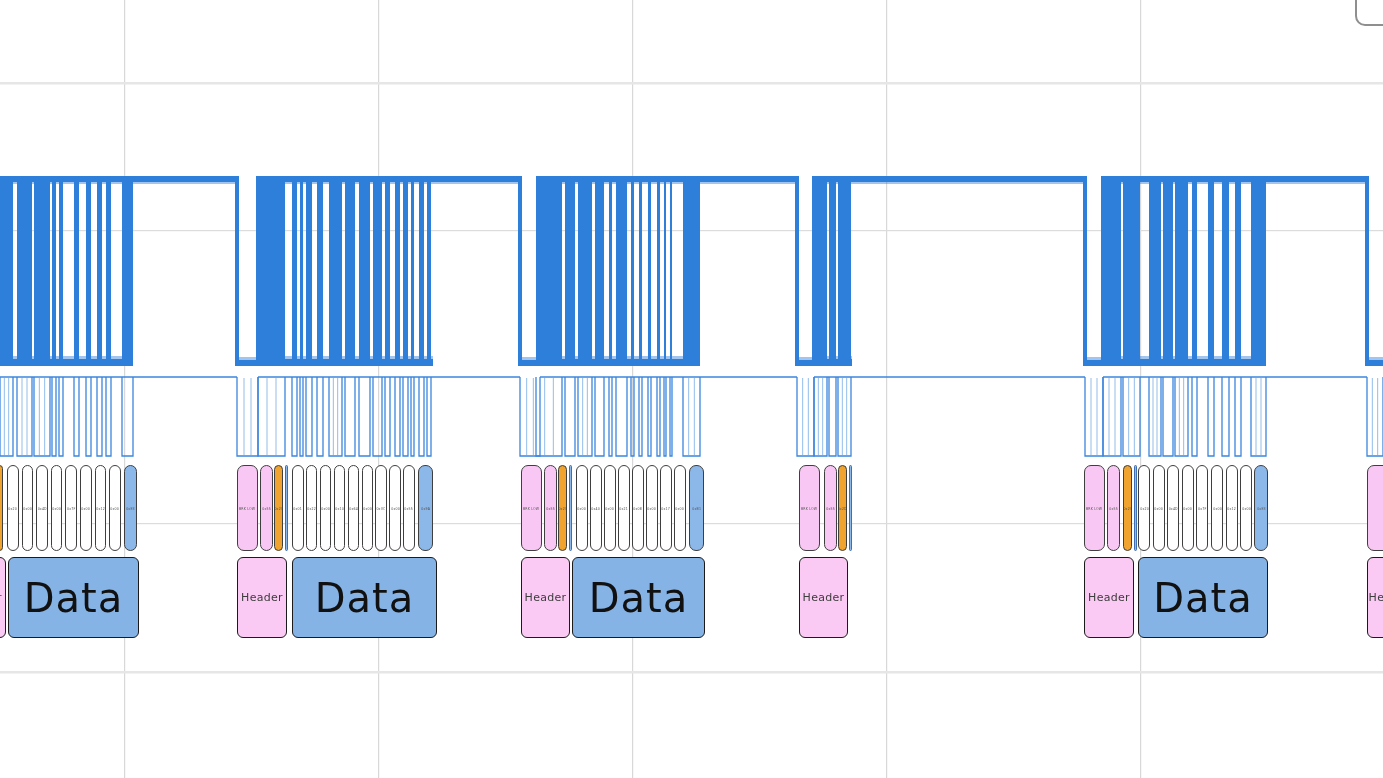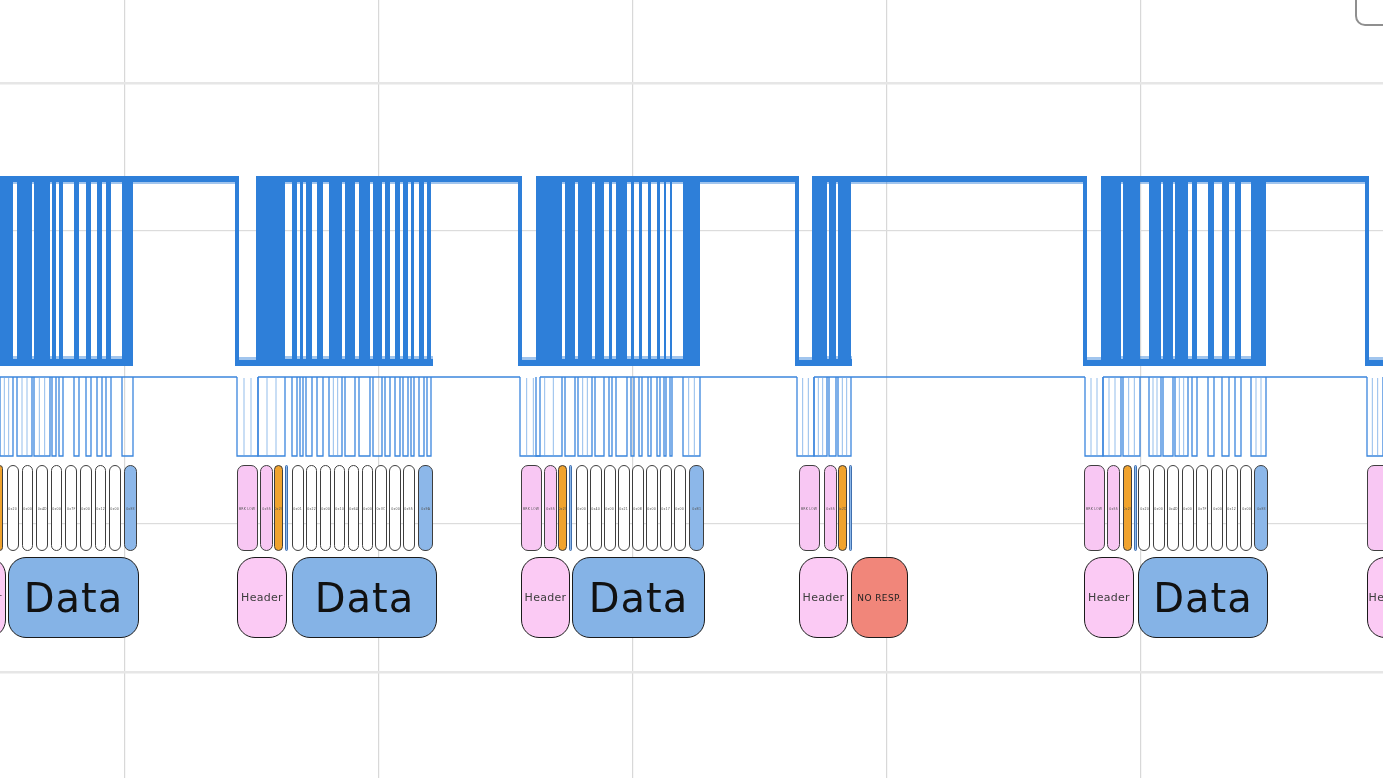--- a/index.html
+++ b/index.html
@@ -16,21 +16,21 @@
     display:flex;align-items:center;justify-content:center;
     overflow:hidden;pointer-events:auto;
   }
   .pill .lbl{
     font-size:10px;color:#555;white-space:nowrap;
     transform:scale(0.32);transform-origin:center center;
     letter-spacing:0.5px;
   }
   .frame-box{
     position:absolute;box-sizing:border-box;
-    border:1.5px solid #1b1b1b;border-radius:18px;
+    border:1.5px solid #1b1b1b;border-radius:6px;
     display:flex;align-items:center;justify-content:center;
     overflow:hidden;pointer-events:auto;
   }
   .frame-box .hdr-lbl{font-size:11px;color:#3d3d3d;letter-spacing:0.3px;text-align:right;}
   .frame-box .data-lbl{font-size:40px;color:#111;letter-spacing:1px;}
   .frame-box .noresp-lbl{font-size:9px;color:#222;letter-spacing:0.4px;}
   #overlay-panel{
     position:absolute;left:1355px;top:-15px;width:70px;height:41px;
     background:#ffffff;border:2px solid #8f8f8f;border-radius:10px;
     box-sizing:border-box;
@@ -410,23 +410,20 @@
       </div>
       <div class="frame-box" style="left: 521px; top: 557px; width: 49px; height: 81px; background: rgb(251, 202, 244);">
         <span class="hdr-lbl">Header</span>
       </div>
       <div class="frame-box" style="left: 572px; top: 557px; width: 133px; height: 81px; background: rgb(133, 179, 230);">
         <span class="data-lbl">Data</span>
       </div>
       <div class="frame-box" style="left: 799px; top: 557px; width: 49px; height: 81px; background: rgb(251, 202, 244);">
         <span class="hdr-lbl">Header</span>
       </div>
-      <div class="frame-box" style="left: 851px; top: 557px; width: 57px; height: 81px; background: rgb(241, 134, 122);">
-        <span class="noresp-lbl">NO RESP.</span>
-      </div>
       <div class="frame-box" style="left: 1084px; top: 557px; width: 50px; height: 81px; background: rgb(251, 202, 244);">
         <span class="hdr-lbl">Header</span>
       </div>
       <div class="frame-box" style="left: 1138px; top: 557px; width: 130px; height: 81px; background: rgb(133, 179, 230);">
         <span class="data-lbl">Data</span>
       </div>
       <div class="frame-box" style="left: 1367px; top: 557px; width: 45px; height: 81px; background: rgb(251, 202, 244);">
         <span class="hdr-lbl">Header</span>
       </div>
     </div>

